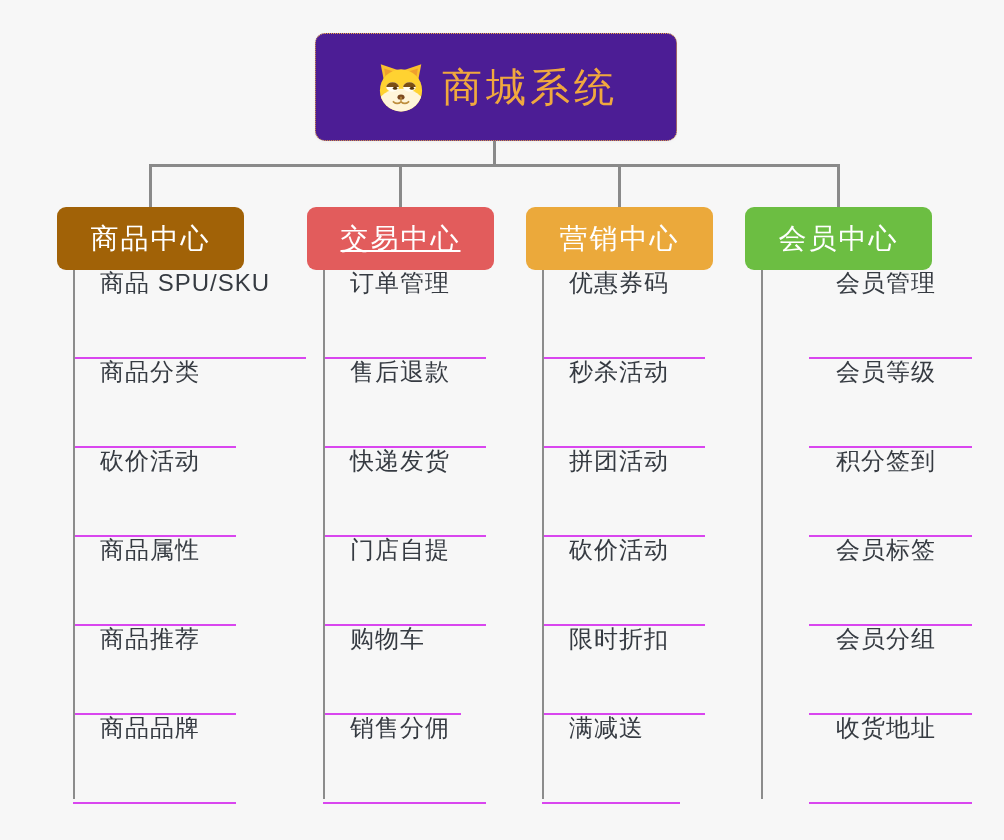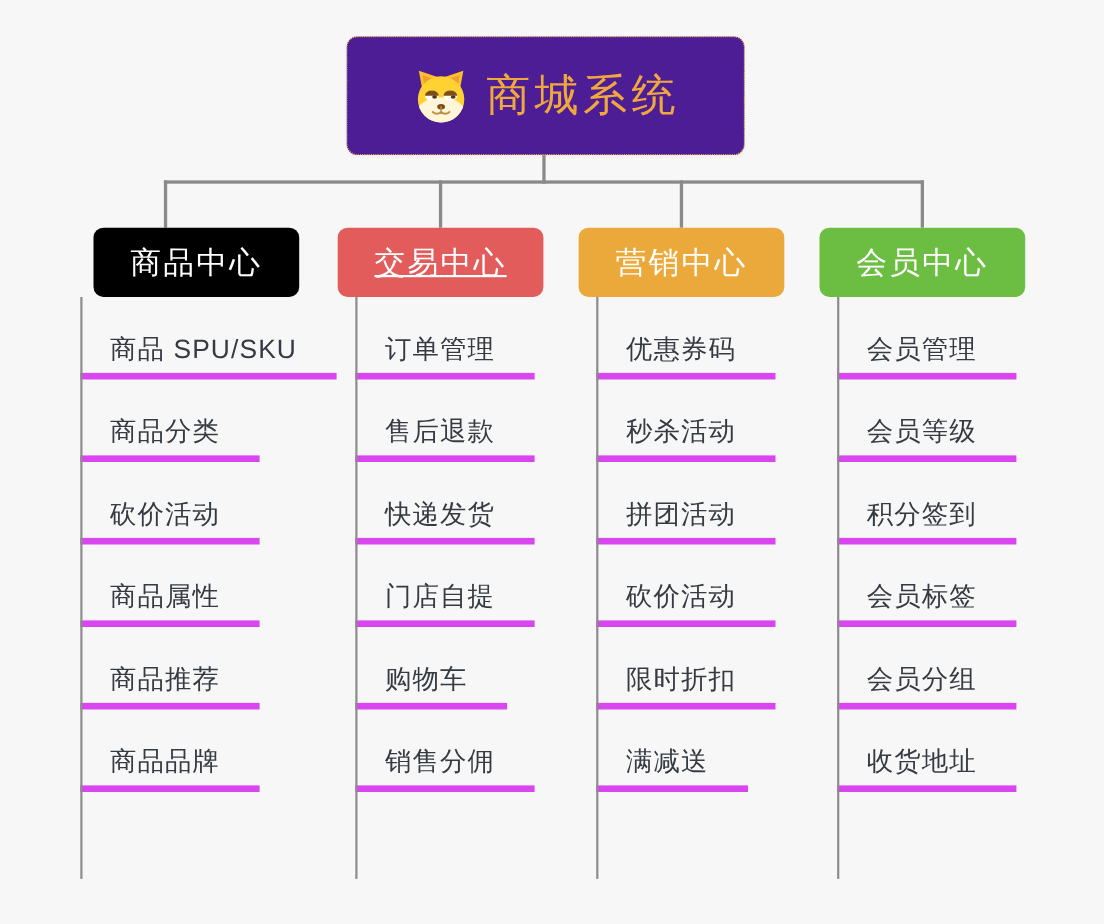--- a/index.html
+++ b/index.html
@@ -57,34 +57,33 @@
   .bh1 { left: 57px; }
   .bh2 { left: 307px; text-decoration: underline; }
   .bh3 { left: 526px; }
   .bh4 { left: 745px; }
 
   
   .children { position: absolute; top: 270px; }
   .col1 { left: 73px; }
   .col2 { left: 323px; }
   .col3 { left: 542px; }
-  .col4 { left: 761px; }
+  .col4 { left: 761px; padding-left: 48px; }
   .trunk {
     position: absolute;
     left: 0; top: 0;
     width: 2px; height: 529px;
     background: #8c8c8c;
   }
   .child {
-    height: 75px;
+    height: 89px;
     display: flex;
-    align-items: flex-end;
     width: fit-content;
     padding: 0 36px 8px 27px;
-    border-bottom: 6px solid #d946ef;
+    border-bottom: 2px solid #d946ef;
     white-space: nowrap;
     cursor: pointer;
   }
   .child:first-of-type { height: 84px; }
   .child span {
     font-size: 24px;
     color: #363b42;
     line-height: 1.1;
     letter-spacing: 1px;
   }
@@ -120,21 +119,21 @@
     <span class="root-label" style="color: rgb(240, 168, 62);">商城系统</span>
   </div>
 
   <div class="line root-stub" style="background-color: rgb(138, 138, 138);"></div>
   <div class="line bus" style="background-color: rgb(138, 138, 138);"></div>
   <div class="line drop d1" style="background-color: rgb(138, 138, 138);"></div>
   <div class="line drop d2" style="background-color: rgb(138, 138, 138);"></div>
   <div class="line drop d3" style="background-color: rgb(138, 138, 138);"></div>
   <div class="line drop d4" style="background-color: rgb(138, 138, 138);"></div>
 
-  <div class="branch-header bh1" style="background-color: #000000; margin-left: 28px;">
+  <div class="branch-header bh1" style="background-color: #a16207;">
     <span>商品中心</span>
   </div>
   <div class="branch-header bh2" style="background-color: rgb(226, 92, 92);">
     <span>交易中心</span>
   </div>
   <div class="branch-header bh3" style="background-color: rgb(235, 169, 59);">
     <span>营销中心</span>
   </div>
   <div class="branch-header bh4" style="background-color: rgb(108, 190, 66);">
     <span>会员中心</span>

